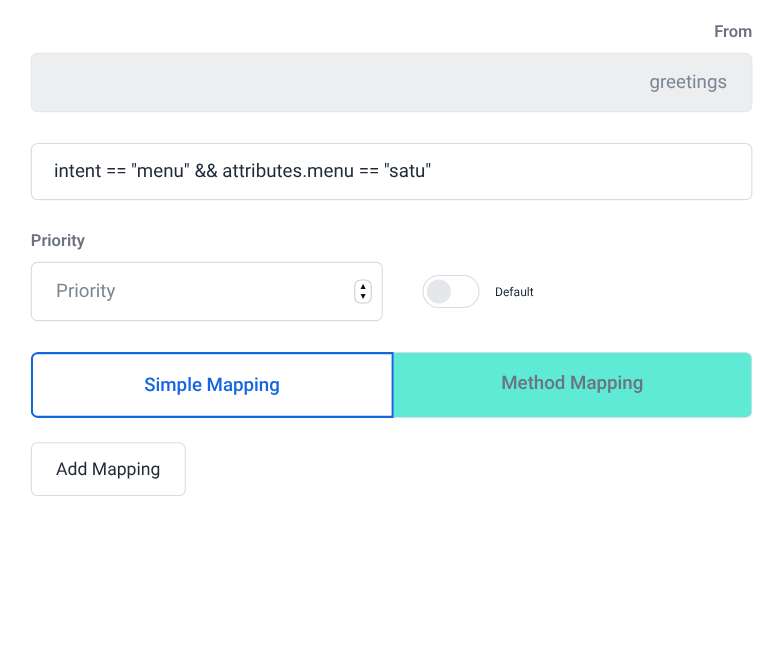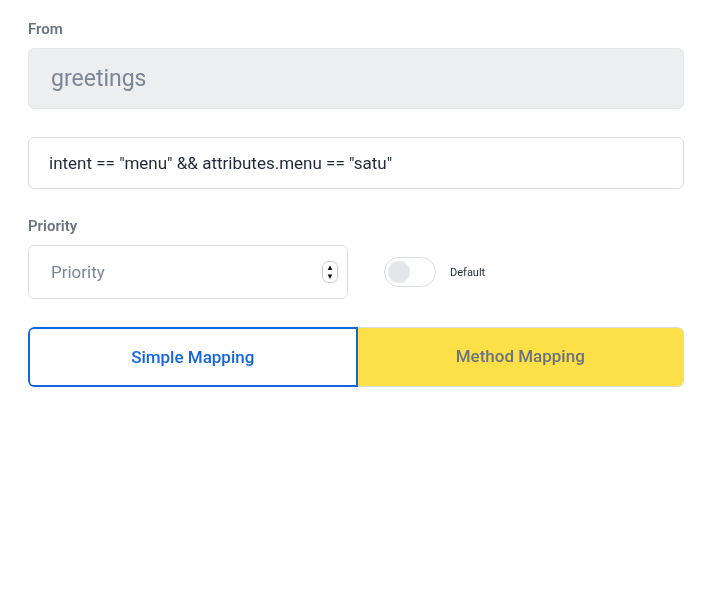--- a/index.html
+++ b/index.html
@@ -4,34 +4,34 @@
 <style>
   * { box-sizing: border-box; }
   body {
     margin: 0;
     padding: 20px 28px;
     font-family: -apple-system, BlinkMacSystemFont, "Segoe UI", Roboto, Helvetica, Arial, sans-serif;
     background: #fff;
     color: #1f2937;
     width: 712px;
   }
-  .row { display: flex; gap: 20px; }
+  .row { display: flex; gap: 20px; text-align: right; }
   .col { flex: 1; display: flex; flex-direction: column; }
   .label {
     font-size: 15px;
     font-weight: 600;
     color: #6b7280;
     margin-bottom: 10px;
   }
   .field-disabled {
     background: #eceeef;
     border: 1px solid #e5e7eb;
     border-radius: 6px;
     padding: 16px 22px;
-    font-size: 23px;
+    font-size: 17px;
     color: #7a8694;
   }
   .field-input {
     width: 100%;
     background: #fff;
     border: 1px solid #d8dde2;
     border-radius: 6px;
     padding: 15px 20px;
     font-size: 17px;
     color: #1f2937;
@@ -112,21 +112,21 @@
   }
   .tab-active {
     color: #1466e0;
     background: #fff;
     border: 2px solid #1466e0;
     border-top-left-radius: 6px;
     border-bottom-left-radius: 6px;
   }
   .tab-inactive {
     color: #6b7280;
-    background: #fde047;
+    background: #5eead4;
     border-left: none;
     border-top-right-radius: 6px;
     border-bottom-right-radius: 6px;
   }
   .add-btn {
     margin-top: 22px;
     display: inline-block;
     border: 1px solid #d8dde2;
     border-radius: 6px;
     background: #fff;
@@ -168,13 +168,14 @@
       <div class="toggle-label">Default</div>
     </div>
   </div>
 </div>
 
 <div class="section">
   <div class="mapmode-tabs">
     <div class="tab tab-active">Simple Mapping</div>
     <div class="tab tab-inactive">Method Mapping</div>
   </div>
+  <button type="button" class="add-btn">Add Mapping</button>
 </div>
 
 </body></html>

